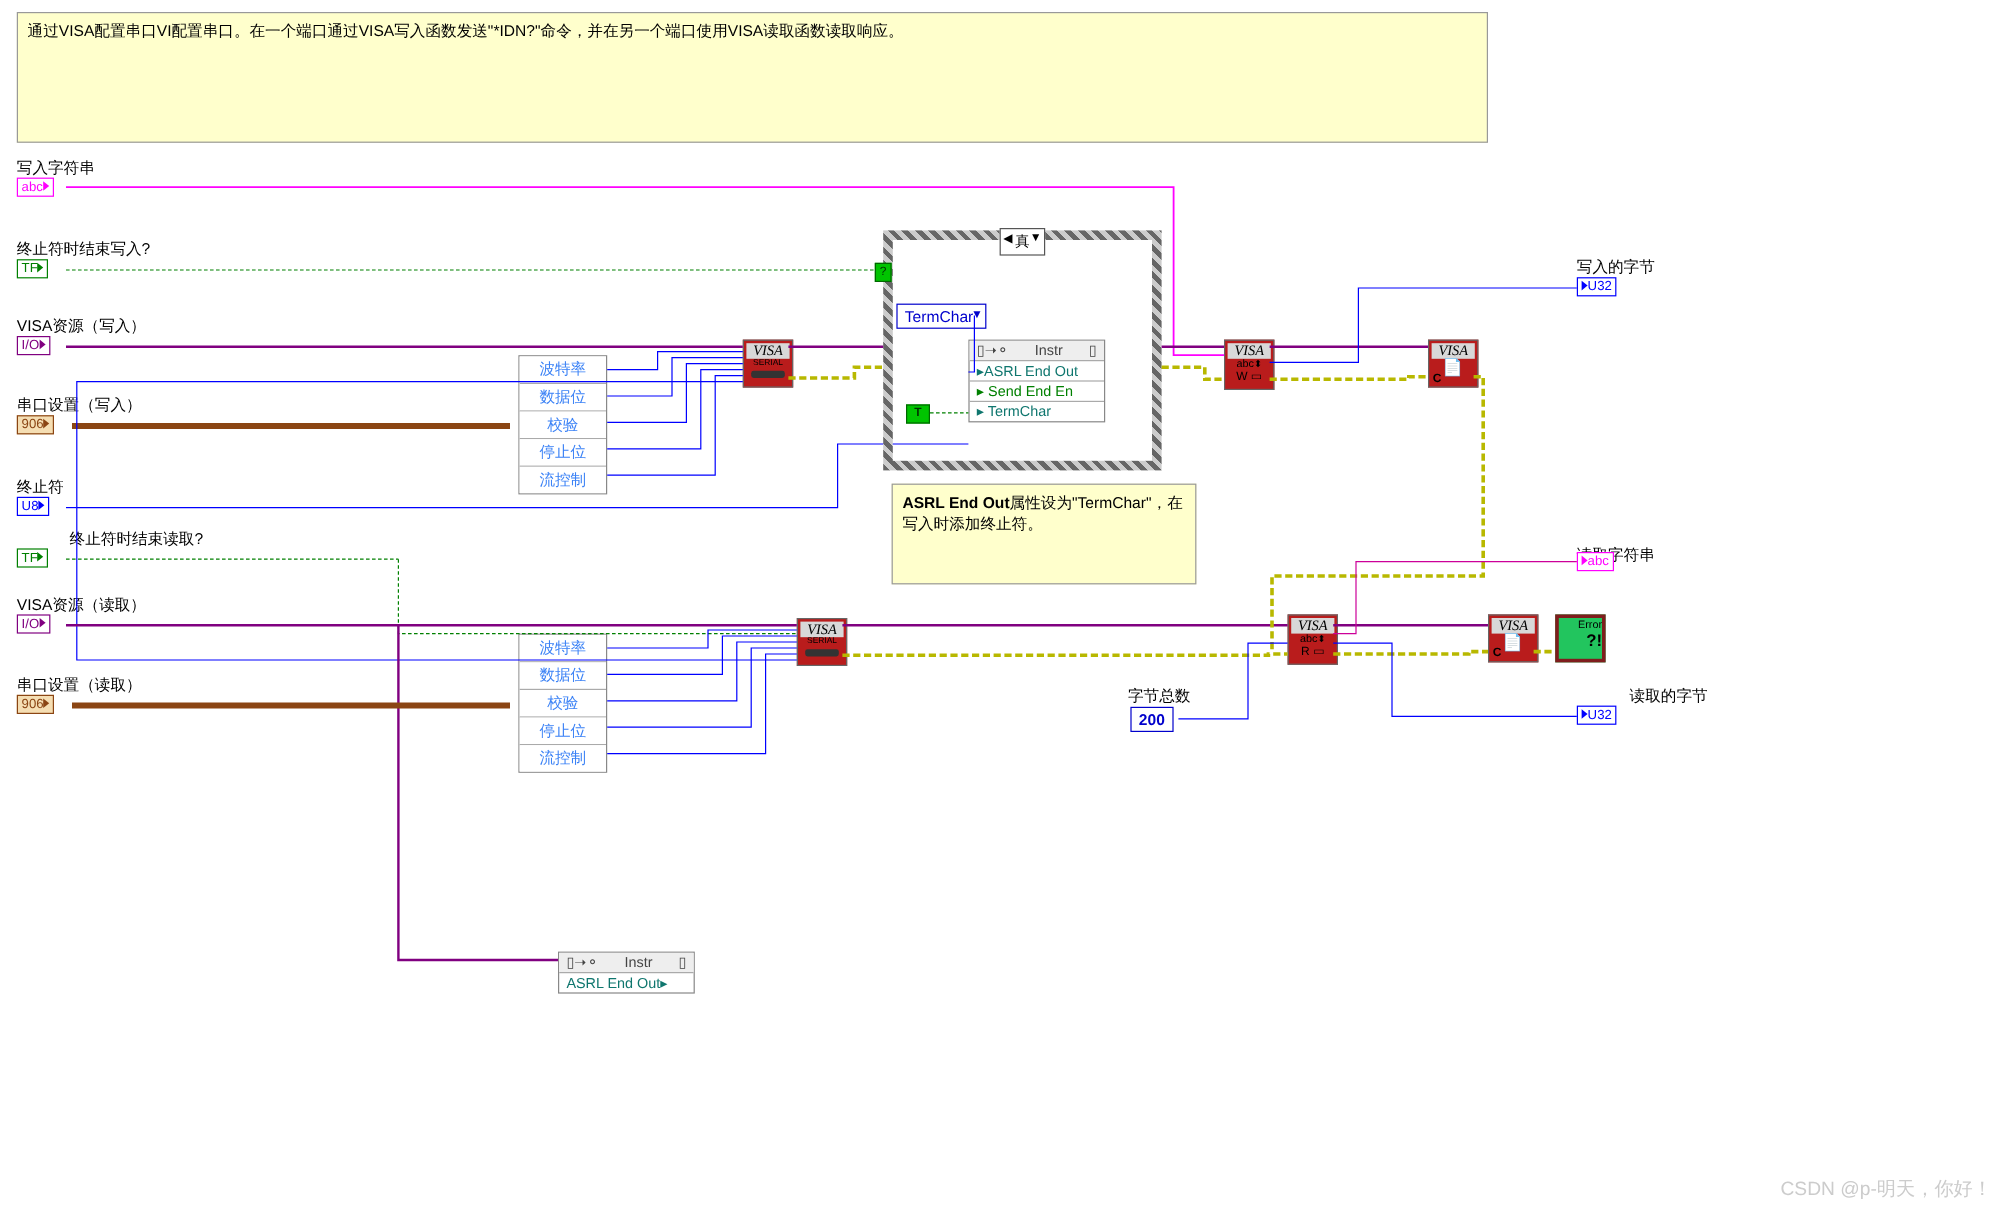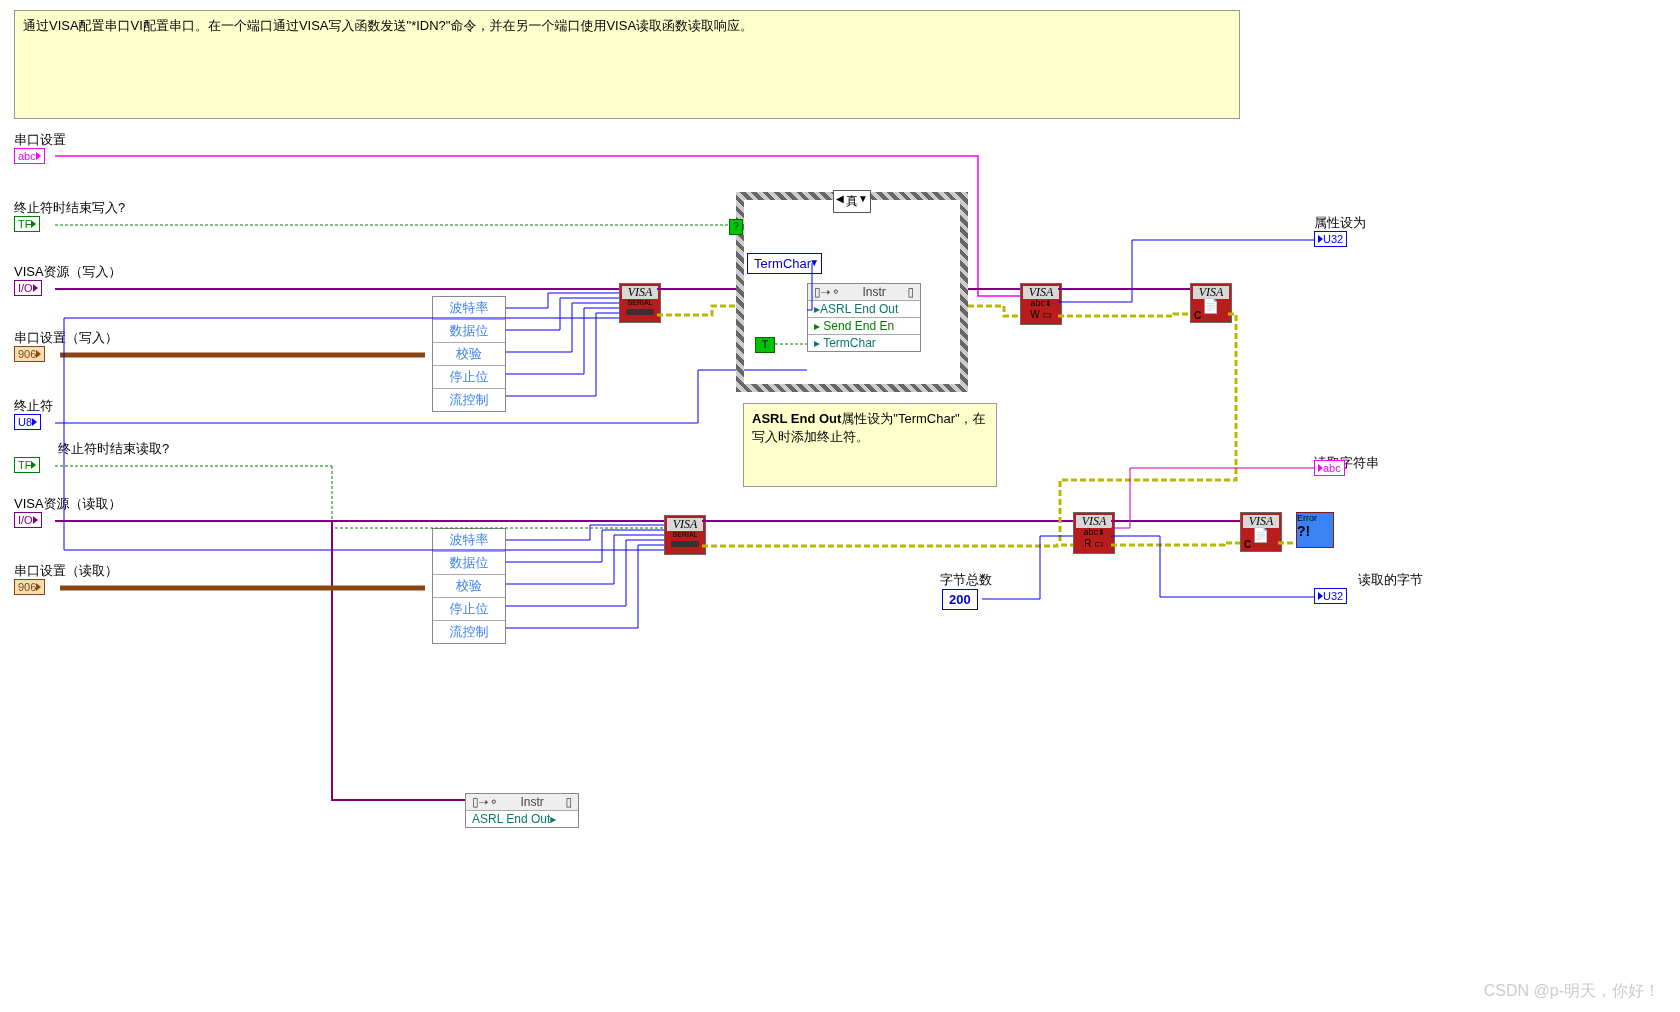--- a/index.html
+++ b/index.html
@@ -31,33 +31,33 @@
   .bool-t{position:absolute;width:18px;height:14px;background:#00C400;border:1px solid #060;color:#003300;font-size:10px;text-align:center;line-height:14px;font-weight:bold;}
   svg{position:absolute;left:0;top:0;pointer-events:none;overflow:visible;}
   .w-pink{stroke:#FF00FF;stroke-width:1.5;fill:none;}
   .w-green{stroke:#008000;stroke-width:1;stroke-dasharray:3 2;fill:none;}
   .w-purple{stroke:#800080;stroke-width:2;fill:none;}
   .w-brown{stroke:#8B4513;stroke-width:5;fill:none;}
   .w-blue{stroke:#0000FF;stroke-width:1;fill:none;}
   .w-yellow{stroke:#B8B800;stroke-width:3;stroke-dasharray:6 3;fill:none;}
   .w-darkpink{stroke:#CC0099;stroke-width:1;fill:none;}
   .watermark{position:absolute;right:20px;bottom:10px;color:#ccc;font-size:16px;margin-left:14px;}
-  .err-node{position:absolute;width:36px;height:34px;border:1px solid #7f1d1d;background:#3b82f6;font-size:9px;text-align:left;}
+  .err-node{position:absolute;width:36px;height:34px;border:3px solid #7f1d1d;background:#22c55e;font-size:9px;text-align:right;}
   .err-node .q{font-size:14px;font-weight:bold;}
 </style>
 </head>
 <body>
 
 <div id="canvas">
 
 <div class="comment-box" style="left:14px;top:10px;width:1208px;height:95px;">
   <span>通过VISA配置串口VI配置串口。在一个端口通过VISA写入函数发送"*IDN?"命令，并在另一个端口使用VISA读取函数读取响应。</span>
 </div>
 
-<div class="label" style="left:14px;top:131px;">串口设置</div>
+<div class="label" style="left:14px;top:131px;">写入字符串</div>
 <div class="term" style="left:14px;top:148px;border-color:#FF00FF;color:#FF00FF;">
   <span>abc</span><span class="arrow arrow-r"></span>
 </div>
 
 <div class="label" style="left:14px;top:199px;">终止符时结束写入?</div>
 <div class="term" style="left:14px;top:216px;border-color:#008000;color:#008000;">
   <span>TF</span><span class="arrow arrow-r"></span>
 </div>
 
 <div class="label" style="left:14px;top:263px;">VISA资源（写入）</div>
@@ -168,21 +168,21 @@
 <div class="err-node" style="left:1296px;top:512px;">
   <div>Error</div>
   <div class="q">?!</div>
 </div>
 
 <div class="label" style="left:940px;top:571px;">字节总数</div>
 <div class="const-box" style="left:942px;top:589px;font-weight:bold;">
   <span>200</span>
 </div>
 
-<div class="label" style="left:1314px;top:214px;">属性设为</div>
+<div class="label" style="left:1314px;top:214px;">写入的字节</div>
 <div class="term" style="left:1314px;top:231px;border-color:#0000FF;color:#0000FF;">
   <span class="arrow arrow-r"></span><span>U32</span>
 </div>
 
 <div class="label" style="left:1314px;top:454px;">读取字符串</div>
 <div class="term" style="left:1314px;top:460px;border-color:#FF00FF;color:#FF00FF;">
   <span class="arrow arrow-r"></span><span>abc</span>
 </div>
 
 <div class="label" style="left:1358px;top:571px;">读取的字节</div>

